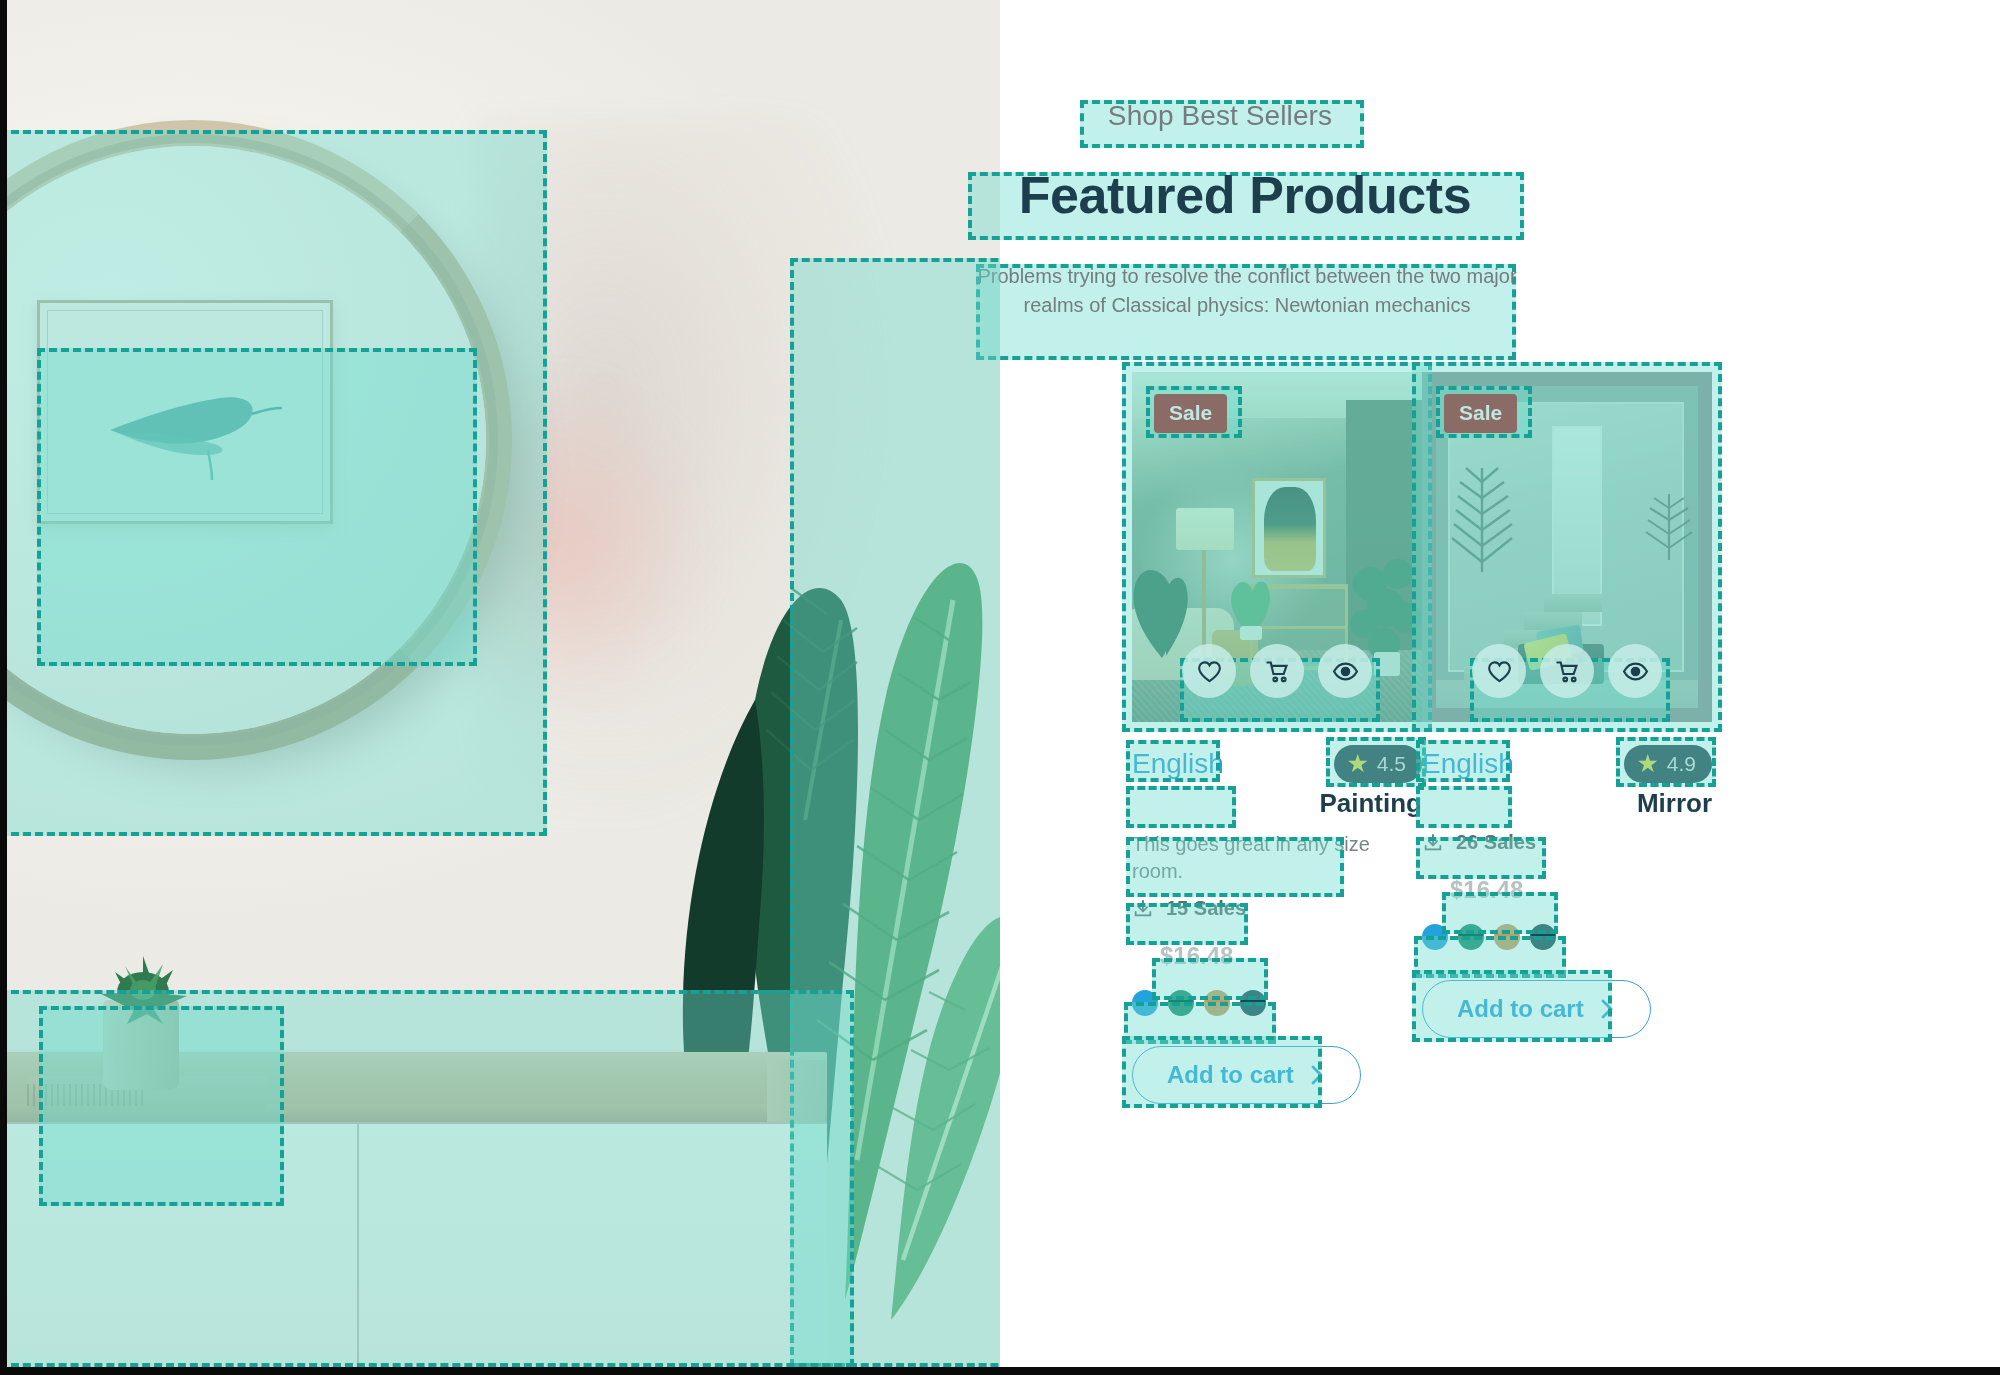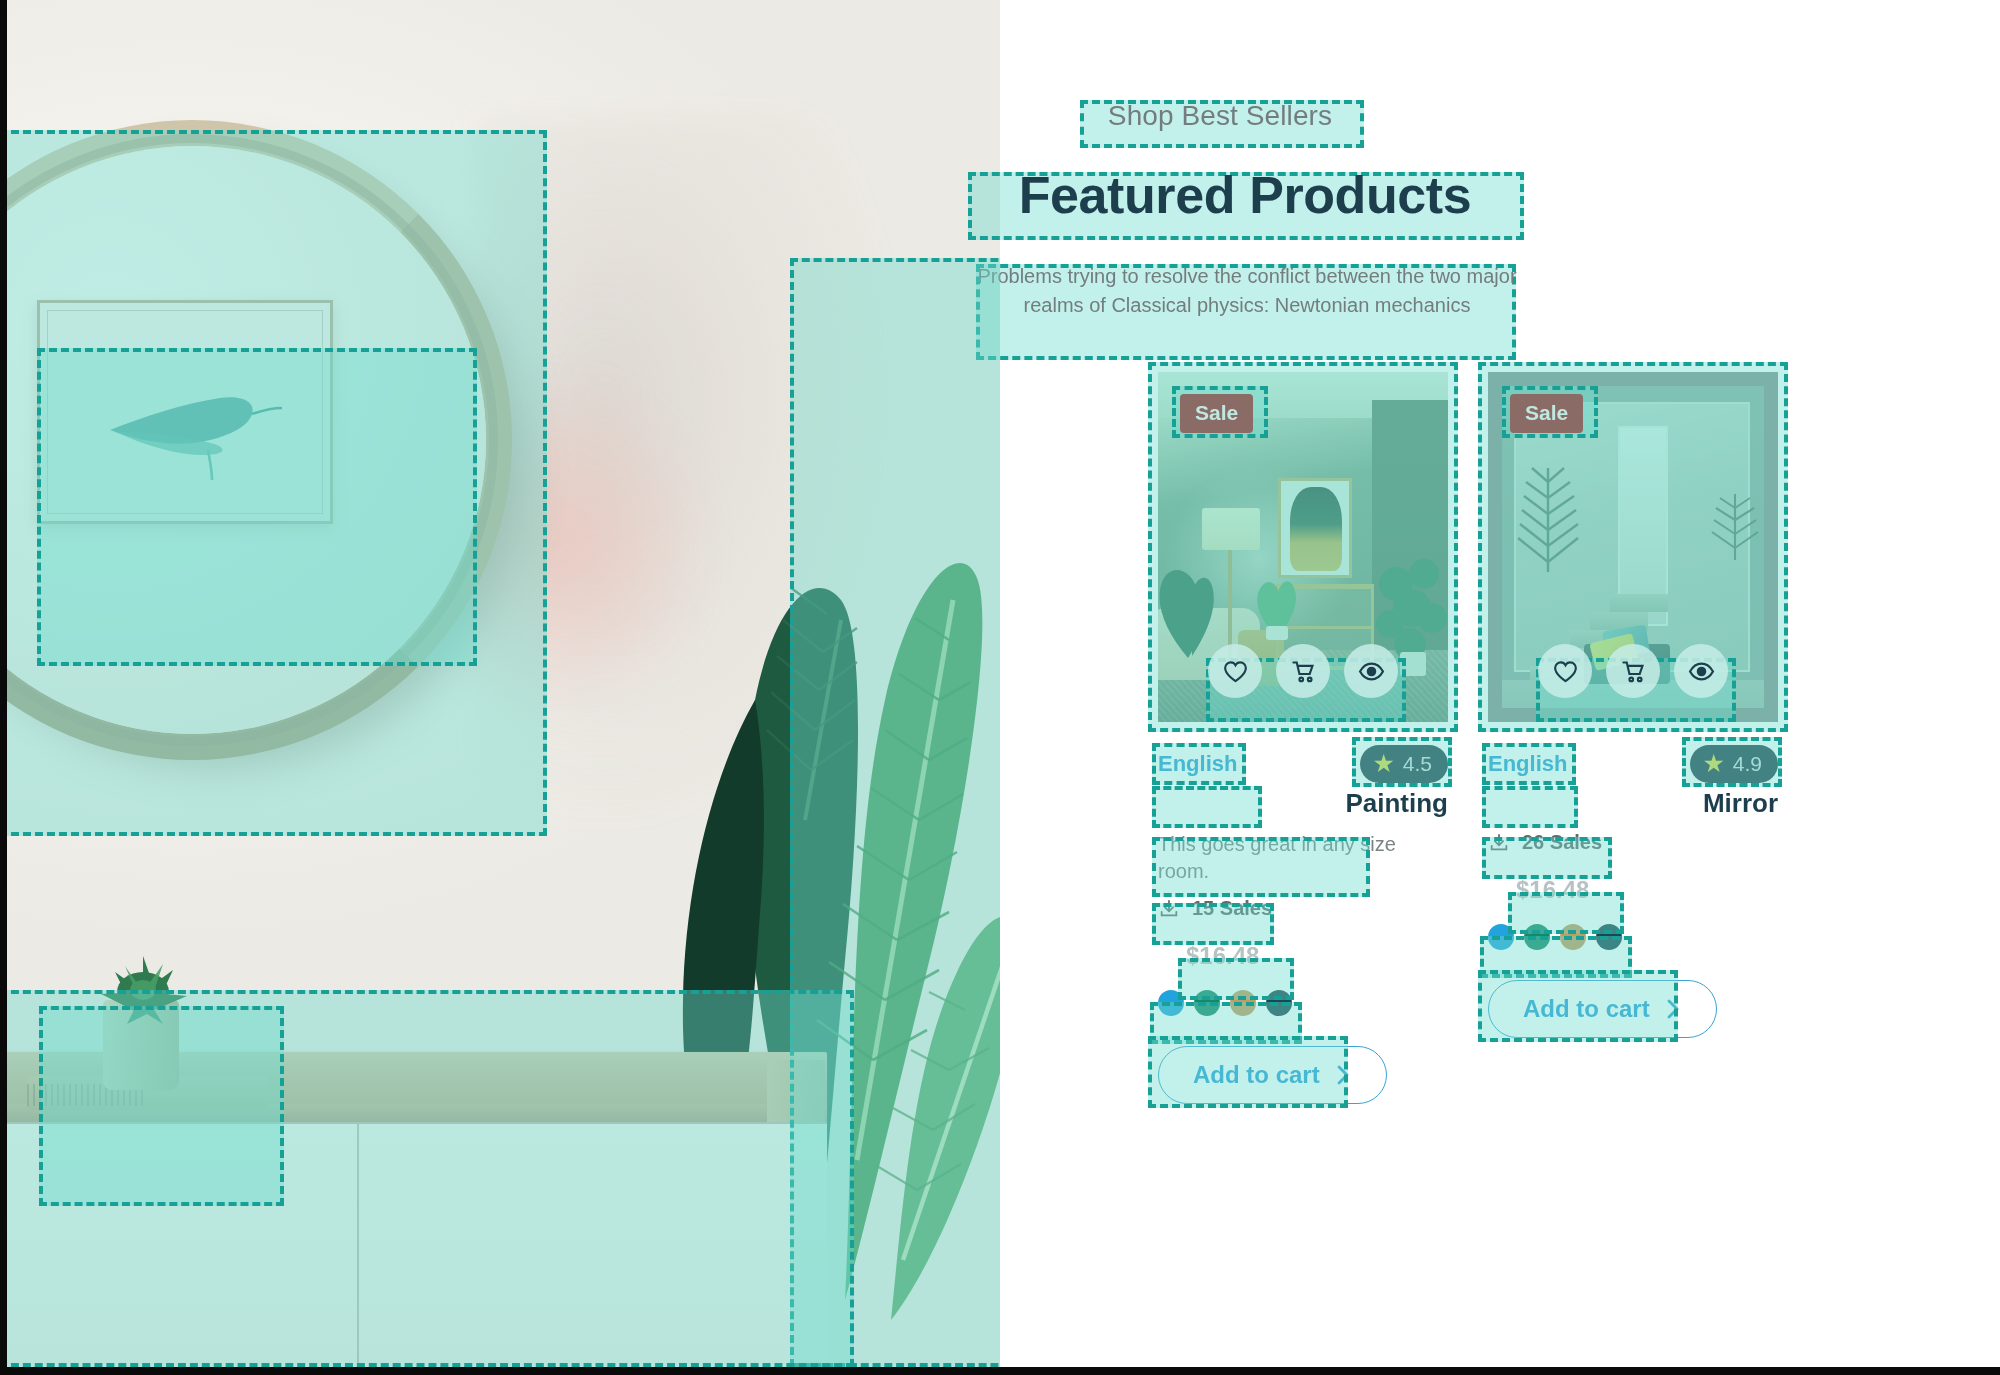--- a/index.html
+++ b/index.html
@@ -230,24 +230,23 @@
     text-align: center;
     font-size: 20px;
     line-height: 28.5px;
     color: #737d7e;
     z-index: 8;
   }
 
   
   .cards {
     position: absolute;
-    left: 158px; top: 372px;
+    left: 132px; top: 372px;
     width: 740px;
     display: flex;
-    gap: 40px;
   }
   .card { width: 290px; position: relative; }
 
   .photo {
     position: relative;
     width: 290px; height: 350px;
     overflow: hidden;
   }
   .photo-tint { position: absolute; inset: 0; }
 
@@ -307,21 +306,21 @@
     width: 54px; height: 54px;
     border-radius: 50%;
     background: rgba(198,236,230,.86);
     display: flex; align-items: center; justify-content: center;
   }
 
   .meta-row {
     display: flex; align-items: center; justify-content: space-between;
     margin-top: 22px; height: 40px;
   }
-  .lang { font-size: 22px; font-weight: bold; color: #2a9fd8; }
+  .lang { font-size: 28px; font-weight: normal; color: #2a9fd8; }
   .rating {
     display: inline-flex; align-items: center; gap: 8px;
     background: #23424d; color: #cfd9da;
     border-radius: 22px; padding: 6px 16px 7px 12px;
     font-size: 21px;
   }
   .rating .star { color: #ddd944; font-size: 25px; line-height: 1; }
 
   .pname { margin-top: 4px; font-size: 26px; font-weight: bold; color: #1d3f4d; text-align: right; }
   .pdesc { margin-top: 12px; font-size: 20px; line-height: 27px; color: #7a8485; max-width: 260px; }

